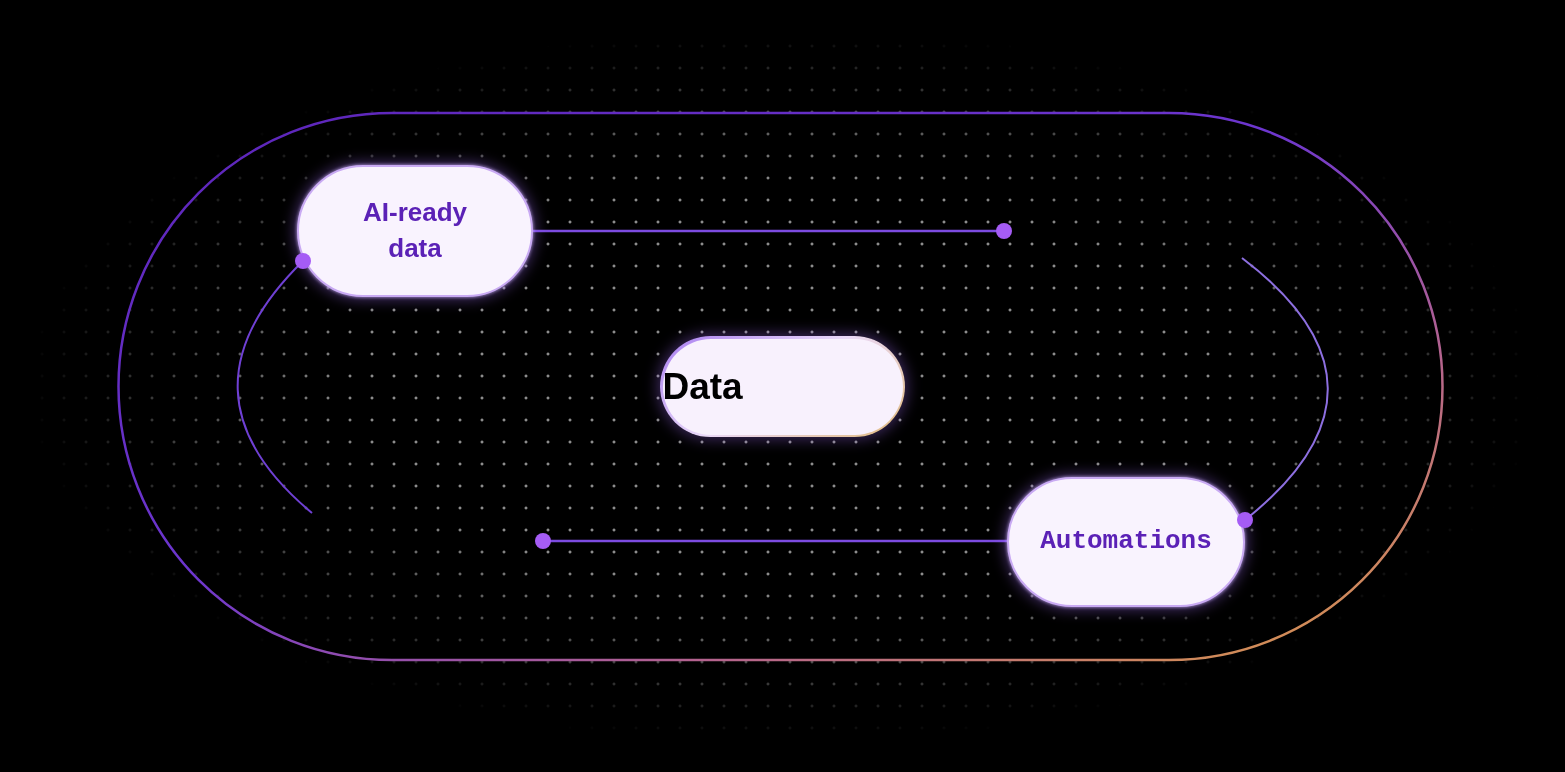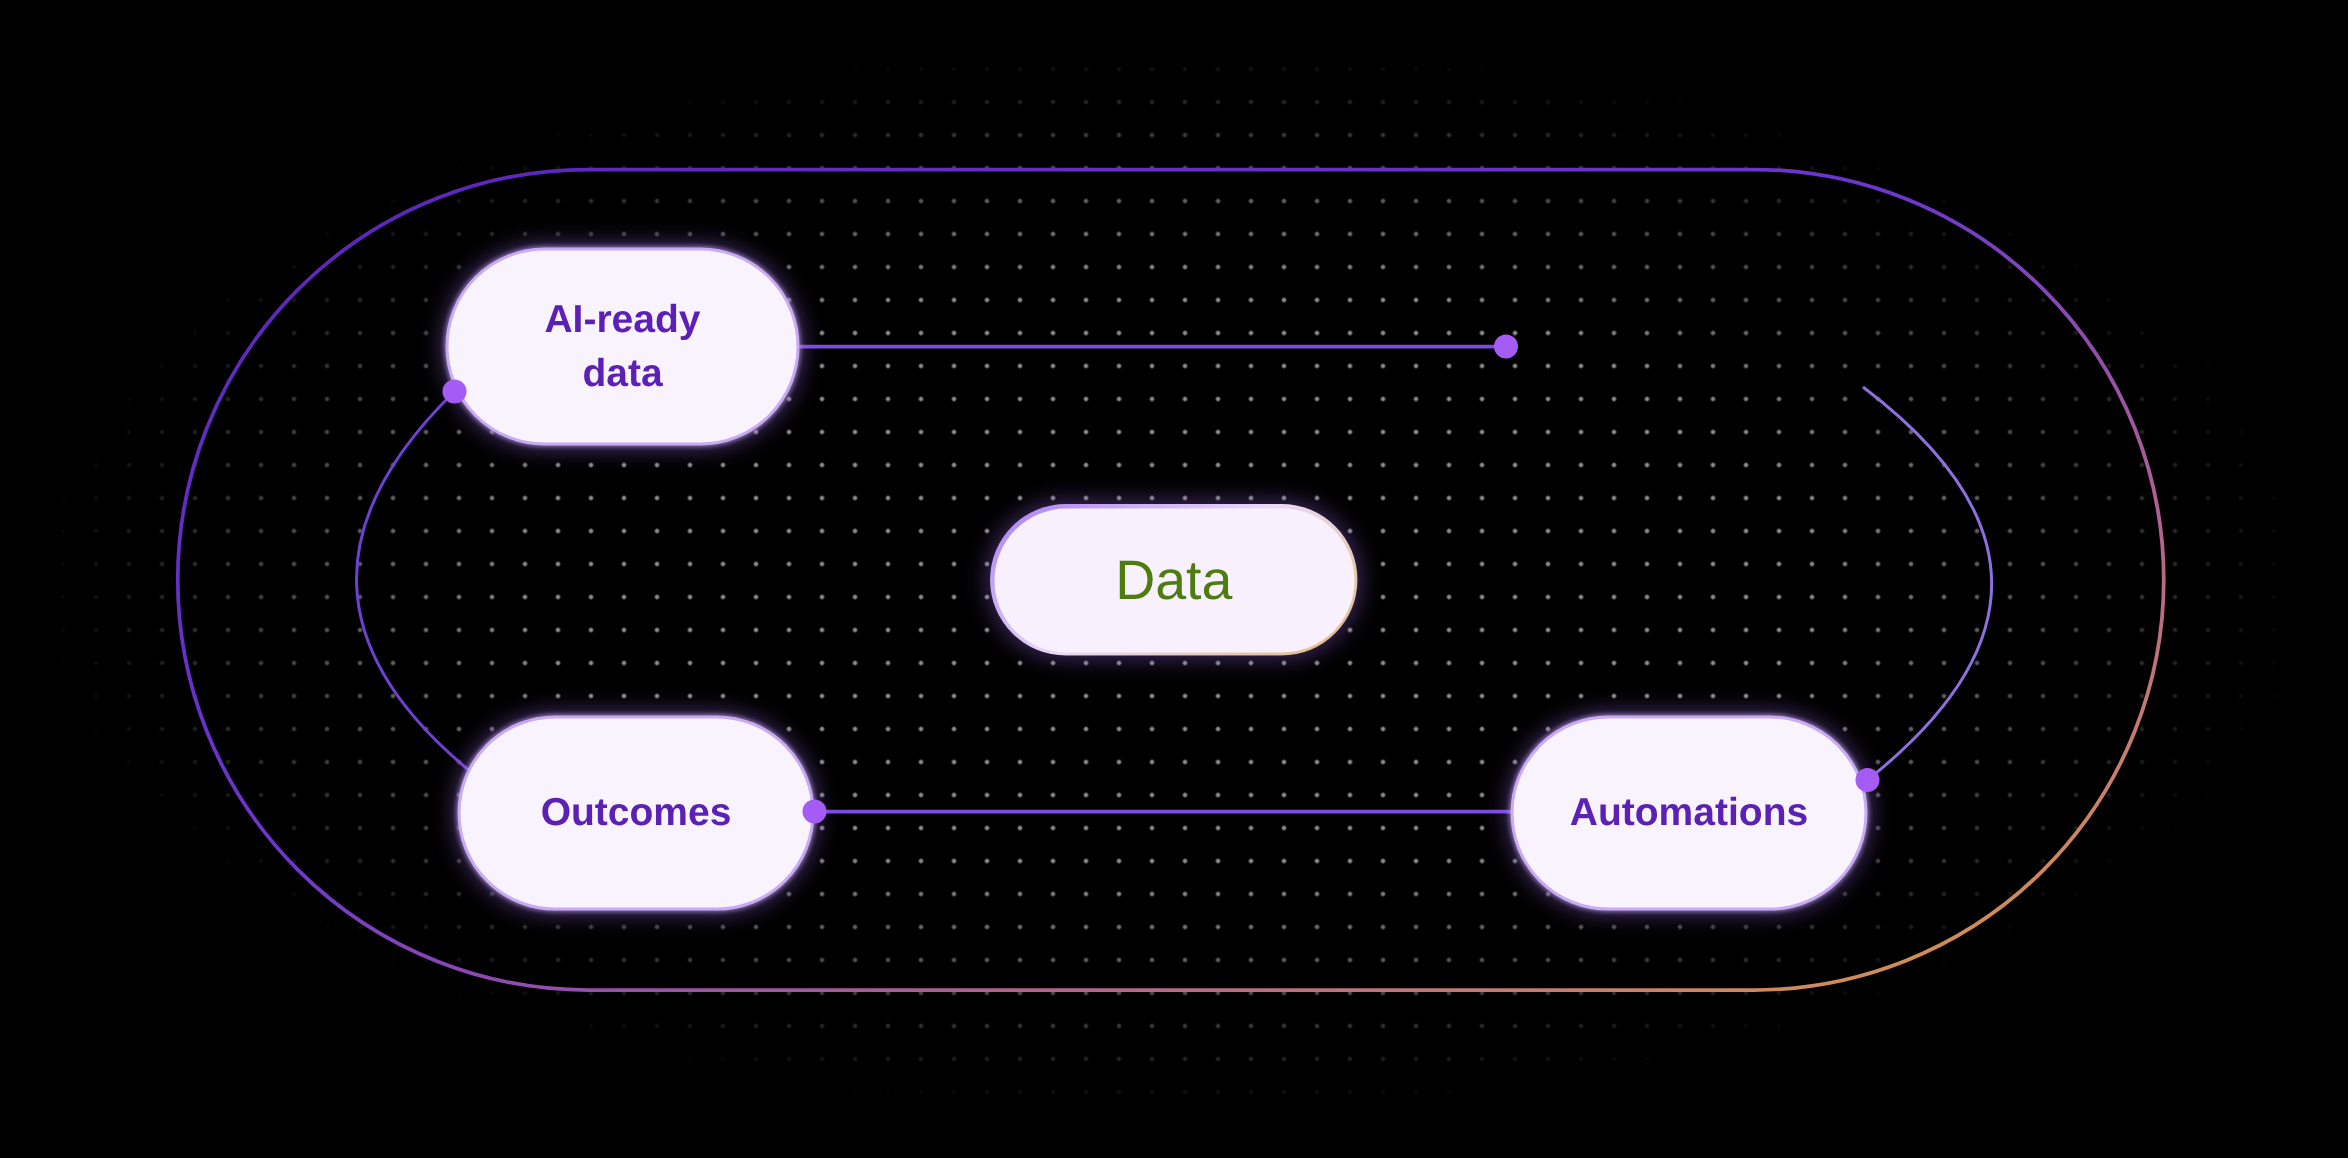--- a/index.html
+++ b/index.html
@@ -52,43 +52,43 @@
     color: #5b21b6;
     font-size: 26px;
     font-weight: 600;
     line-height: 1.38;
     box-shadow: 0 0 14px 3px rgba(160,110,245,0.40), 0 0 3px 1px rgba(220,200,255,0.55);
     z-index: 2;
   }
   .node-ai-ready     { left: 297px;  top: 165px; width: 236px; height: 132px; padding: 0 38px; }
   .node-signals      { left: 1005px; top: 166px; width: 240px; height: 130px; }
   .node-outcomes     { left: 305px;  top: 477px; width: 238px; height: 130px; }
-  .node-automations  { left: 1007px; top: 477px; width: 238px; height: 130px; }
+  .node-automations  { left: 1007px; top: 477px; width: 238px; height: 130px; font-family: Liberation Mono, monospace; }
   
   .node-data-outer {
     position: absolute;
     left: 660px; top: 336px;
     width: 245px; height: 101px;
     box-sizing: border-box;
     padding: 2.5px;
     border-radius: 52px;
     background: linear-gradient(145deg, #a87df0 0%, #ead9f9 48%, #e2bb7e 100%);
     box-shadow: 0 0 14px 3px rgba(160,110,245,0.35);
     z-index: 2;
   }
   .node-data-inner {
     width: 100%; height: 100%;
     border-radius: 50px;
     background: #f8f1fd;
     display: flex;
     align-items: center;
-    justify-content: center;
-    color: #4d7c0f;
+    justify-content: flex-start;
+    color: #000000;
     font-size: 37px;
-    font-weight: 400;
+    font-weight: 700;
   }
   .node-label { display: inline-block; }
 </style>
 </head>
 <body>
 
 <div class="canvas">
 
   <div class="dot-grid"></div>
 
@@ -117,23 +117,20 @@
     <span class="node-label">AI-ready data</span>
   </div>
 
 
   <div class="node-data-outer">
     <div class="node-data-inner">
       <span class="node-label">Data</span>
     </div>
   </div>
 
-  <div class="node node-outcomes">
-    <span class="node-label">Outcomes</span>
-  </div>
 
   <div class="node node-automations">
     <span class="node-label">Automations</span>
   </div>
 
   <svg class="dots-layer" width="1565" height="772" viewBox="0 0 1565 772">
     <circle cx="303" cy="261" r="8" fill="#a55cf5"></circle>
     <circle cx="1004" cy="231" r="8" fill="#a55cf5"></circle>
     <circle cx="543" cy="541" r="8" fill="#a55cf5"></circle>
     <circle cx="1245" cy="520" r="8" fill="#a55cf5"></circle>

